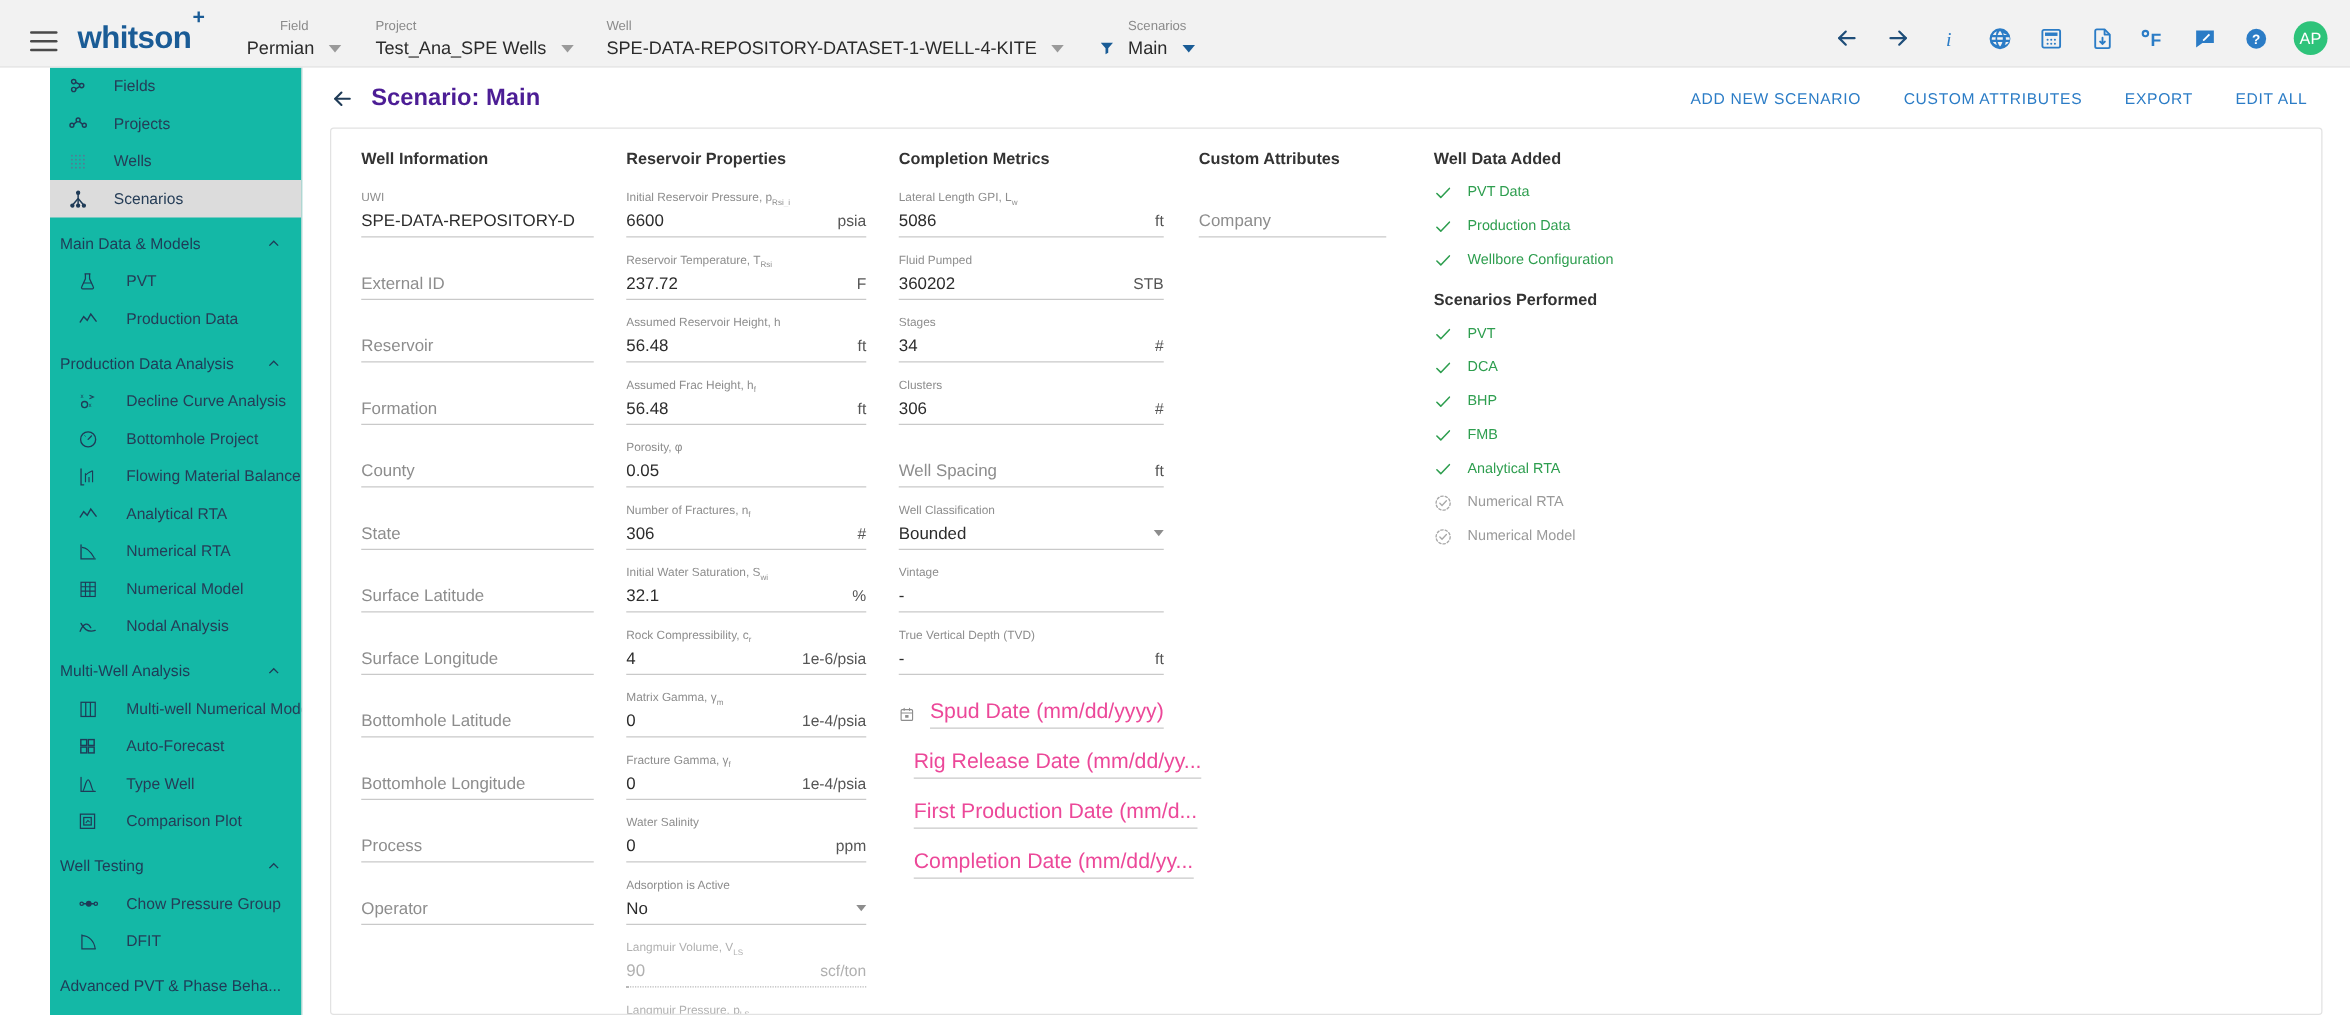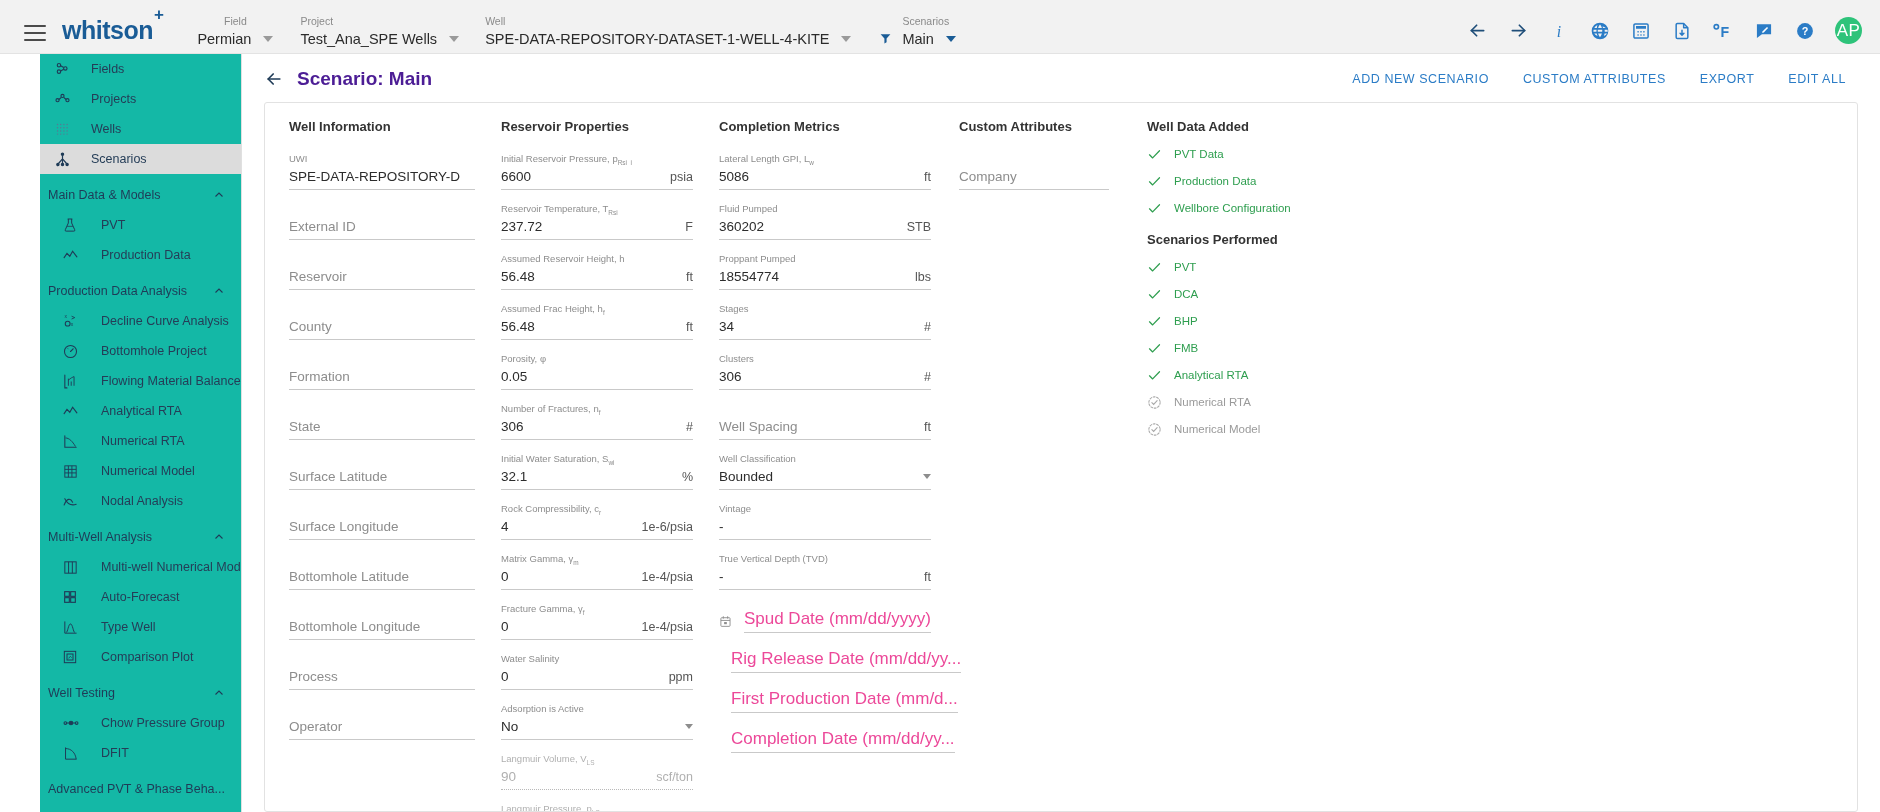--- a/index.html
+++ b/index.html
@@ -57,21 +57,21 @@
 
   .topbar-icons {
     margin-left: auto; display: flex; align-items: center; gap: 19px;
     padding-bottom: 3px; padding-right: 4px;
   }
   .tbicon { width: 22px; height: 22px; cursor: pointer; display: flex; align-items: center; justify-content: center; }
   .tbicon svg { display: block; }
   .avatar {
     width: 27px; height: 27px; border-radius: 50%;
     background: #2ec37a; color: #fff;
-    font-size: 17px; display: flex; align-items: center; justify-content: center;
+    font-size: 13px; display: flex; align-items: center; justify-content: center;
     cursor: pointer; letter-spacing: 0.3px;
   }
 
   
   .shell { display: flex; flex: 1; min-height: 0; }
 
   
   .sidebar {
     width: 202px; min-width: 202px; height: 100%;
     background: #14b8a6; border-right: 1px solid #e0e0e0;
@@ -580,28 +580,28 @@
         <div class="fld empty-label">
           <div class="fld-lbl">&nbsp;</div>
           <div class="fld-row">
               <div class="fld-val placeholder">Reservoir</div>
             </div>
           <div class="fld-underline"></div>
         </div>
         <div class="fld empty-label">
           <div class="fld-lbl">&nbsp;</div>
           <div class="fld-row">
+              <div class="fld-val placeholder">Formation</div>
+            </div>
+          <div class="fld-underline"></div>
+        </div>
+        <div class="fld empty-label">
+          <div class="fld-lbl">&nbsp;</div>
+          <div class="fld-row">
               <div class="fld-val placeholder">County</div>
-            </div>
-          <div class="fld-underline"></div>
-        </div>
-        <div class="fld empty-label">
-          <div class="fld-lbl">&nbsp;</div>
-          <div class="fld-row">
-              <div class="fld-val placeholder">Formation</div>
             </div>
           <div class="fld-underline"></div>
         </div>
         <div class="fld empty-label">
           <div class="fld-lbl">&nbsp;</div>
           <div class="fld-row">
               <div class="fld-val placeholder">State</div>
             </div>
           <div class="fld-underline"></div>
         </div>
@@ -790,28 +790,20 @@
 
         <div class="fld">
           <div class="fld-lbl">Fluid Pumped</div>
           <div class="fld-row">
             <div class="fld-val">360202</div>
             <div class="fld-unit">STB</div>
           </div>
           <div class="fld-underline"></div>
         </div>
 
-        <div class="fld">
-          <div class="fld-lbl">Proppant Pumped</div>
-          <div class="fld-row">
-            <div class="fld-val">18554774</div>
-            <div class="fld-unit">lbs</div>
-          </div>
-          <div class="fld-underline"></div>
-        </div>
 
         <div class="fld">
           <div class="fld-lbl">Stages</div>
           <div class="fld-row">
             <div class="fld-val">34</div>
             <div class="fld-unit">#</div>
           </div>
           <div class="fld-underline"></div>
         </div>
 

